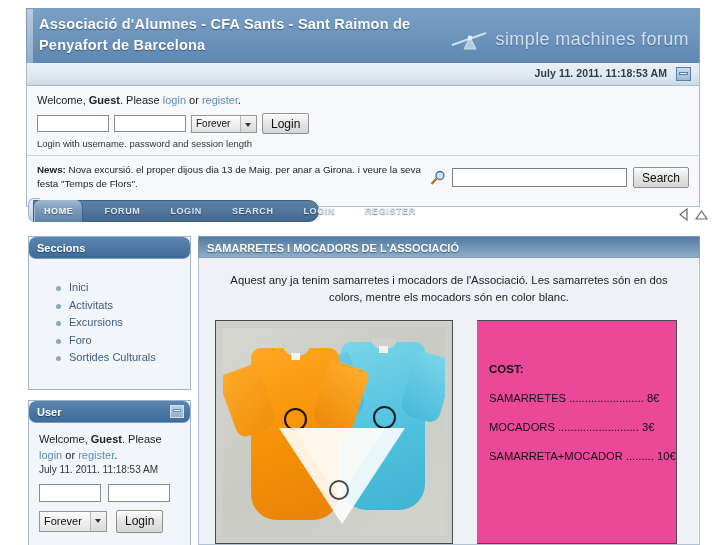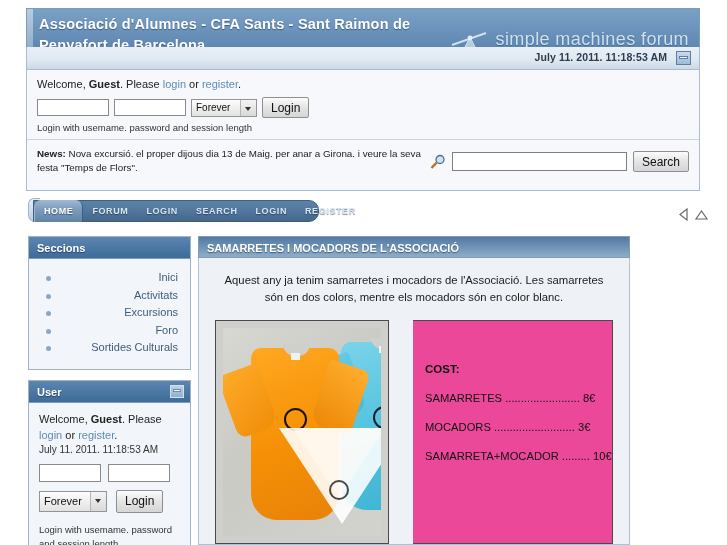--- a/index.html
+++ b/index.html
@@ -10,21 +10,21 @@
     font-family: "Liberation Sans", sans-serif;
   }
   #page { position: relative; width: 727px; height: 545px; background:#ffffff; }
 
   
   .forum-wrap {
     position: absolute; left: 26px; top: 8px; width: 674px;
   }
   .hdr {
     position: relative;
-    height: 39px;
+    height: 55px;
     border: 1px solid #7a9cbf;
     border-bottom: none;
     background: linear-gradient(to bottom,#7ba0c4 0%, #6e95bd 45%, #5e87b2 100%);
     box-sizing: border-box;
     overflow: hidden;
   }
   .hdr:before{
     content:""; position:absolute; left:0; top:0; width:6px; height:100%;
     background: linear-gradient(to bottom,#b9ccdf,#93afca);
   }
@@ -121,21 +121,21 @@
   
   .navbar {
     position:absolute; left:33px; top:200px; width:286px; height:22px;
     background: linear-gradient(to bottom,#5d82a8 0%, #52769c 50%, #44678c 100%);
     border:1px solid #3d5f82;
     border-radius: 0 10px 10px 0;
     box-sizing:border-box;
   }
   .navbar .navlist {
     position:absolute; left:0; top:0; height:100%;
-    display:flex; align-items:center; gap:0;
+    display:flex; align-items:center; gap:12px;
   }
   .navitem {
     font-size:9px; font-weight:bold; color:#d8e6f2; letter-spacing:.6px;
     padding: 0 9px; line-height:20px; white-space:nowrap;
     text-shadow:0 1px 1px rgba(10,30,50,.5);
   }
   .navitem.active {
     color:#ffffff;
     background: linear-gradient(to bottom,#9fb9d2 0%, #7e9dbd 40%, #5f83a8 100%);
     border-left:1px solid #9cb6cf; border-right:1px solid #3d5f82;
@@ -165,49 +165,50 @@
   }
   .block-hd {
     position:relative;
     height:22px;
     background: linear-gradient(to bottom,#5d86b0 0%, #4d78a4 50%, #3e6b99 100%);
     border-bottom:1px solid #7c9bb8;
     color:#ffffff; font-size:11px; font-weight:bold;
     line-height:22px; padding-left:8px;
     text-shadow:0 1px 1px rgba(10,30,50,.55);
     box-sizing:border-box;
+    border-radius:7px;
   }
   .block-hd .mini {
     position:absolute; right:6px; top:4px; width:14px; height:13px;
     border:1px solid #cfe0ee; background:linear-gradient(to bottom,#bcd3e6,#8fb0cd);
     box-sizing:border-box;
   }
   .block-hd .mini i {
     display:block; width:8px; height:3px; background:#f0f6fb;
     margin:3px auto 0; border:1px solid #6a8dae; box-sizing:border-box;
   }
   .block-bd { padding:8px 10px 10px 10px; }
 
-  ul.seclist { list-style:none; margin:2px; padding:0 0 0 4px;text-align:right; }
+  ul.seclist { list-style:none; margin:12px; padding:0 0 0 4px; }
   ul.seclist li { font-size:11px; line-height:17.5px; color:#3f5d7d; position:relative; padding-left:14px;}
   ul.seclist li:before{
     content:""; position:absolute; left:1px; top:7px; width:5px; height:5px;
     background:#8aa8c3; border-radius:50%;
   }
   ul.seclist li a { color:#3f5d7d; text-decoration:none; }
 
   .user-txt { font-size:11px; color:#222; line-height:16px; }
   .user-time { font-size:10px; color:#333; margin-top:1px; }
   .uinputs { display:flex; gap:7px; margin:9px 0 8px 0; }
   .uin { width:62px; height:18px; border:1px solid #8a8a8a; background:#fff; box-sizing:border-box;}
   .urow { display:flex; gap:9px; align-items:center; }
   .uhint { font-size:9.5px; color:#333; margin-top:10px; line-height:14px;}
 
   
-  .col-main { position:absolute; left:198px; top:236px; width:432px; }
+  .col-main { position:absolute; left:198px; top:236px; width:502px; }
   .main-hd {
     height:22px;
     background: linear-gradient(to bottom,#55799f 0%, #6d92b6 48%, #8fadc8 100%);
     border:1px solid #7f9db9;
     color:#fff; font-size:11px; font-weight:bold;
     line-height:22px; padding-left:8px; box-sizing:border-box;
     text-shadow:0 1px 1px rgba(10,30,50,.5);
   }
   .main-bd {
     border:1px solid #b2c2d2; border-top:none;

